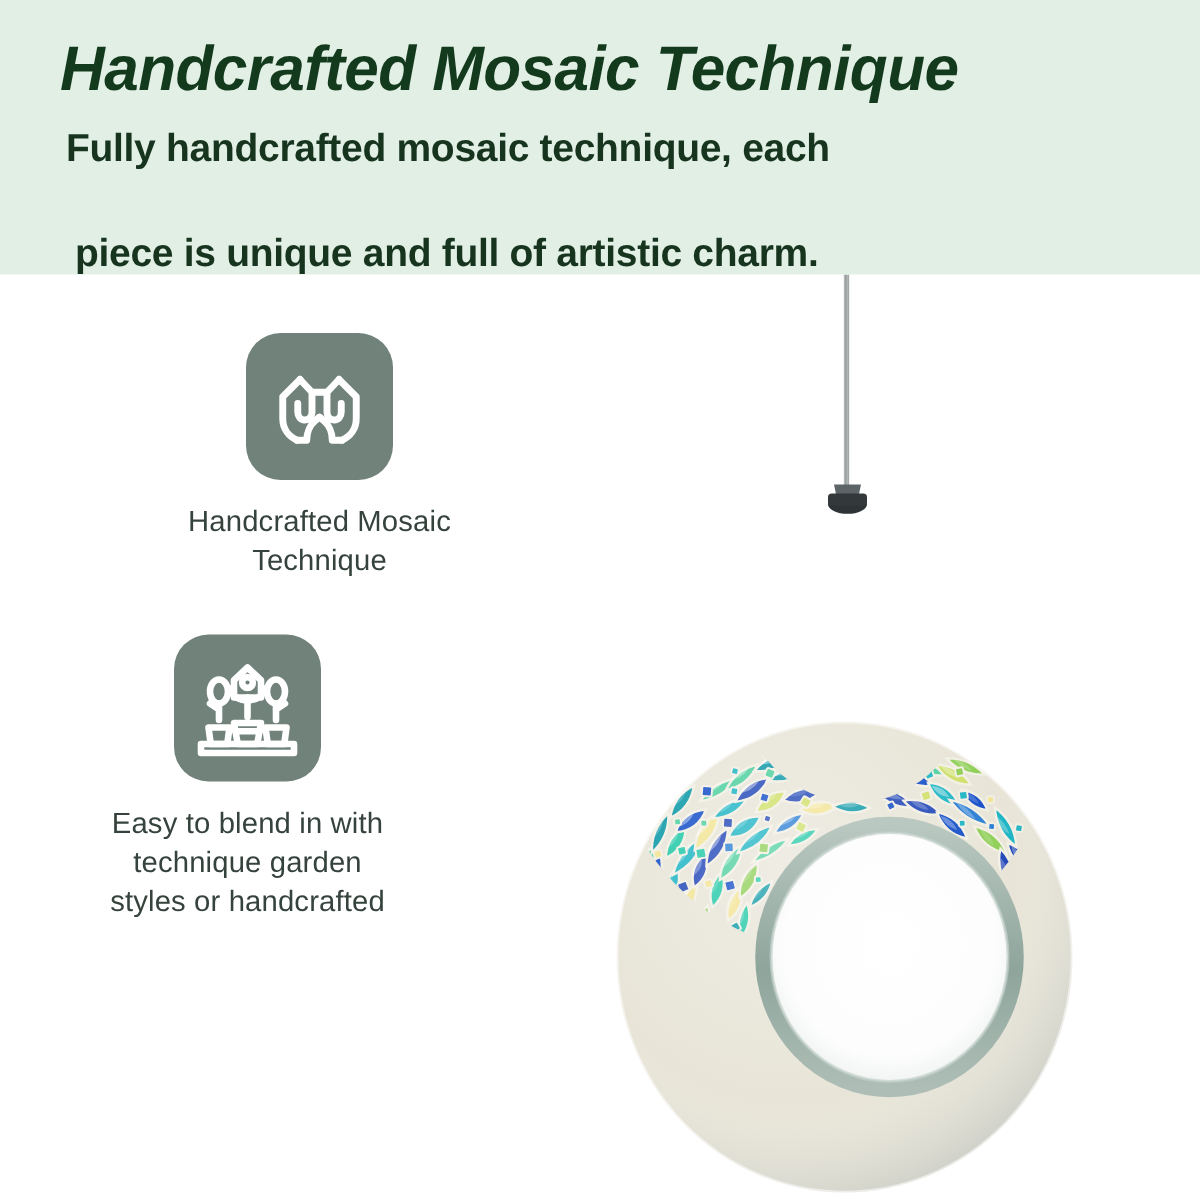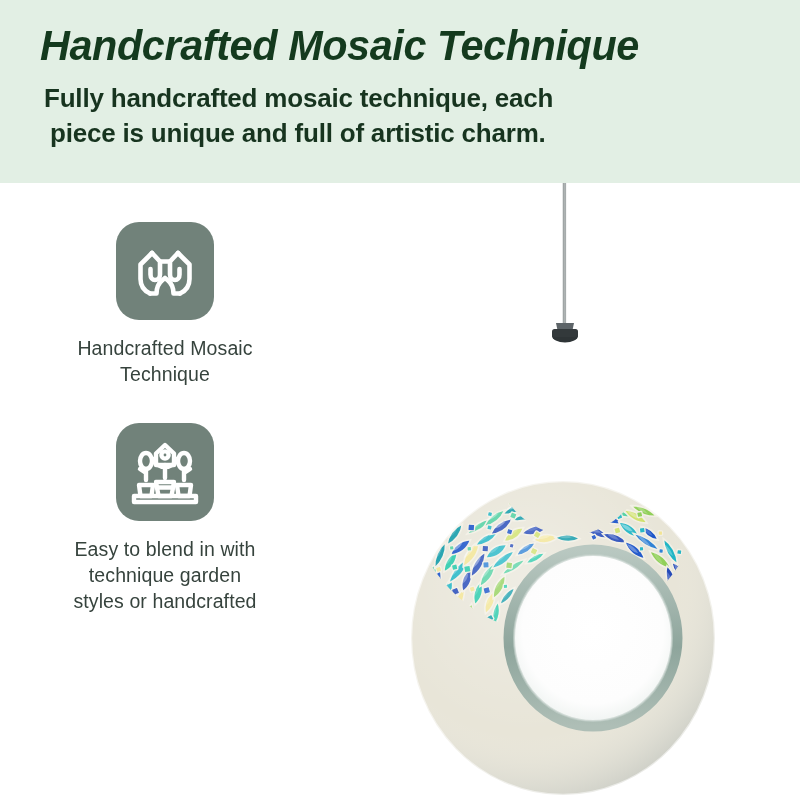--- a/index.html
+++ b/index.html
@@ -17,26 +17,26 @@
   }
   .header-title{
     font-size:42px;font-weight:700;font-style:italic;color:#143a1e;
     letter-spacing:-0.4px;line-height:1.12;white-space:nowrap;
     transform:scaleX(.985);transform-origin:left center;margin:0;
   }
   .header-sub{
     margin:12px 0 0 4px;font-size:26px;font-weight:600;
     color:#17341f;line-height:1.36;max-width:520px;letter-spacing:-0.2px;
   }
-  .header-sub .l2{display:block;padding-left:6px;}
+  .header-sub .l2{display:block;padding-left:6px;margin-top:35px;}
 
   
   .features{position:absolute;left:0;top:183px;width:330px;height:617px;}
   .feature{position:absolute;left:0;width:330px;text-align:center;}
-  .f1{top:39px;} .f2{top:240px;} .f3{top:437px;}
+  .f1{top:39px;padding-left:48px;} .f2{top:240px;} .f3{top:437px;}
 
   .tile{
     width:98px;height:98px;border-radius:23px;background:#71827a;
     margin:0 auto;position:relative;
   }
   .tile svg{position:absolute;left:0;top:0;width:98px;height:98px;}
 
   .feature-label{
     margin-top:16px;font-size:19.5px;line-height:1.33;color:#36433d;
     font-weight:400;letter-spacing:.1px;

